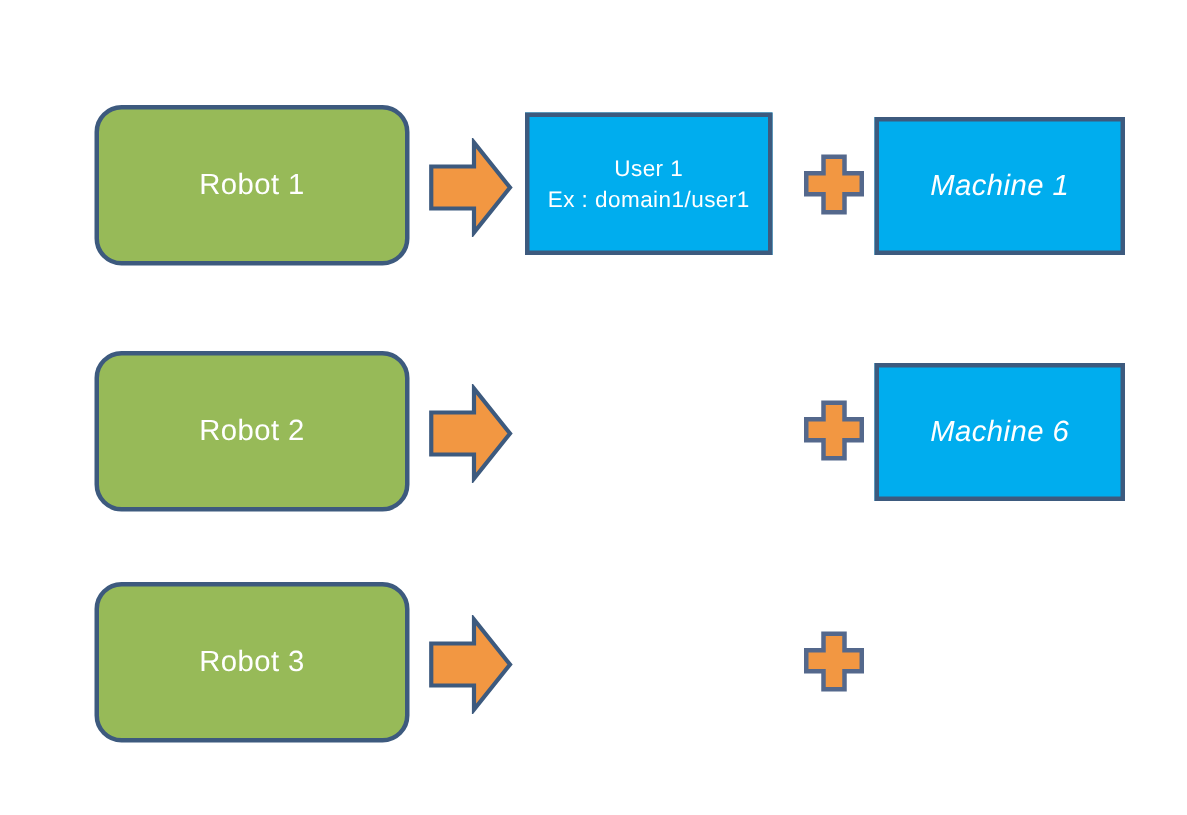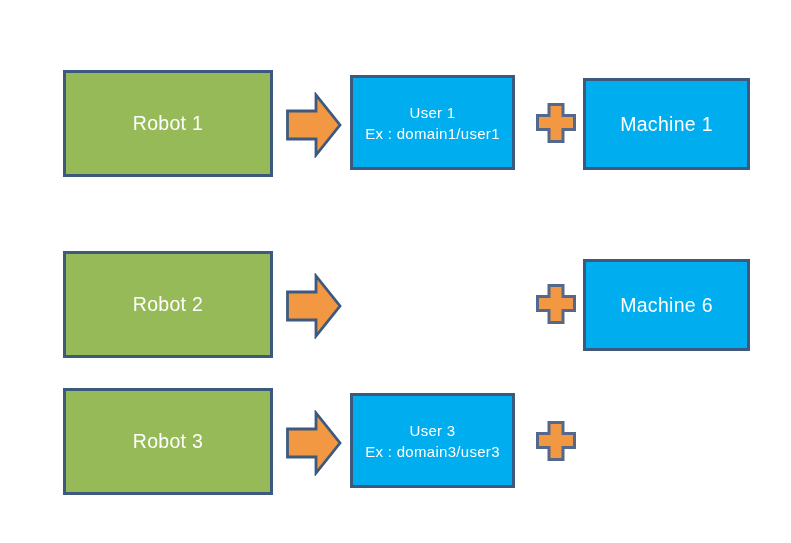--- a/index.html
+++ b/index.html
@@ -8,54 +8,56 @@
     position: relative;
     width: 791px;
     height: 543px;
     background: var(--background, #ffffff);
     font-family: "Liberation Sans", sans-serif;
     overflow: hidden;
   }
 
   .row { position: absolute; left: 0; width: 791px; height: 110px; }
   .row.r1 { top: 69px; }
-  .row.r2 { top: 250px; }
+  .row.r2 { top: 233px; }
   .row.r3 { top: 387px; }
 
   .box {
     position: absolute;
     box-sizing: border-box;
     border: 3px solid var(--outline, #3d5a7e);
     color: var(--label-text, #ffffff);
     display: flex;
     flex-direction: column;
     align-items: center;
     justify-content: center;
     text-align: center;
     letter-spacing: 0.3px;
   }
 
   .robot {
     left: 63px; top: 1px; width: 210px; height: 107px;
     background: var(--robot-fill, #97ba58);
     font-size: 19.5px;
+    border-radius: 18px;
   }
 
   .user {
     left: 350px; top: 6px; width: 165px; height: 95px;
     background: var(--user-fill, #00adee);
     font-size: 15px;
     line-height: 21px;
     text-align: center;
   }
 
   .machine {
     left: 583px; top: 9px; width: 167px; height: 92px;
     background: var(--machine-fill, #00adee);
     font-size: 19.5px;
+    font-style: italic;
   }
 
   .arrow-icon { position: absolute; left: 286px; top: 23px; width: 56px; height: 66px; }
   .arrow-icon polygon {
     fill: var(--connector-fill, #f29742);
     stroke: var(--outline, #3d5a7e);
     stroke-width: 2.8;
     stroke-linejoin: miter;
   }
 
@@ -106,22 +108,18 @@
     </div>
   </div>
 
   <div class="row r3">
     <div class="box robot">
       <span>Robot 3</span>
     </div>
     <svg class="arrow-icon" viewBox="0 0 56 66">
       <polygon points="1.5,19 30,19 30,3 54,33 30,63 30,47 1.5,47"></polygon>
     </svg>
-    <div class="box user">
-      <div>User 3</div>
-      <div>Ex : domain3/user3</div>
-    </div>
     <svg class="plus-icon" viewBox="0 0 42 42">
       <polygon points="14,2.5 28,2.5 28,13.5 39.5,13.5 39.5,27.5 28,27.5 28,39.5 14,39.5 14,27.5 2.5,27.5 2.5,13.5 14,13.5"></polygon>
     </svg>
   </div>
 
 </div>
 
 </body></html>

